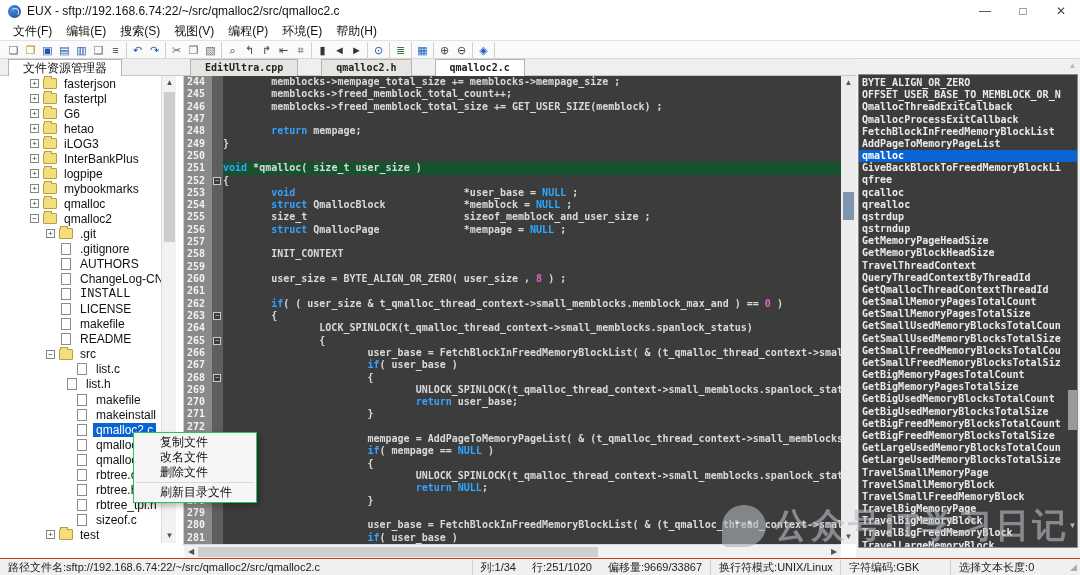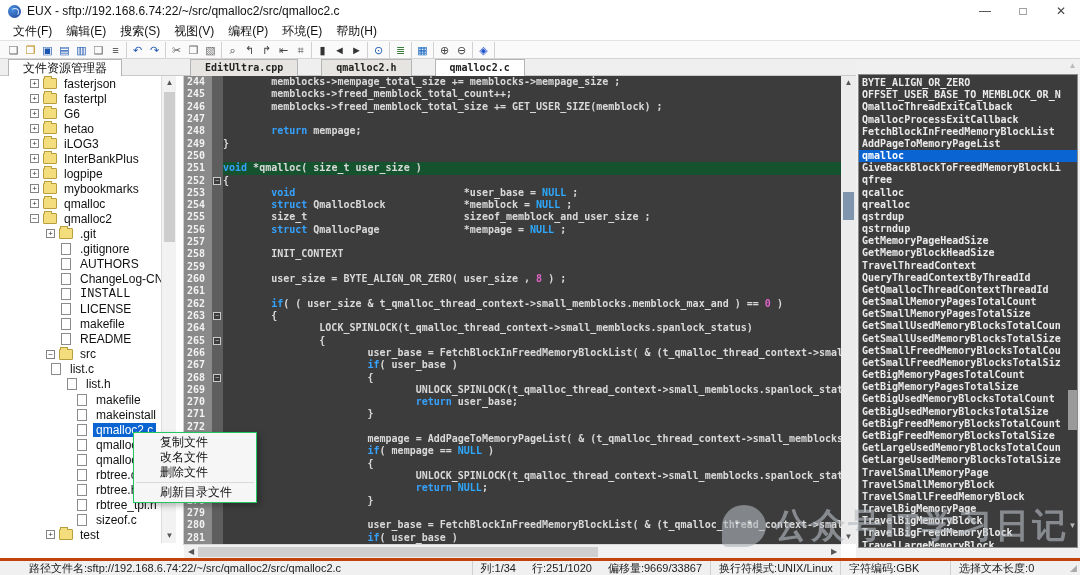--- a/index.html
+++ b/index.html
@@ -65,21 +65,21 @@
   
   #right-panel { left:856px; top:59px; width:224px; height:499px; background:#f0f0f0; }
   #flist { position:absolute; left:2px; top:15px; width:220px; height:474px; background:#3c3c3c; border:1px solid #8a8a8a; overflow:hidden; padding-top:2px; }
   .fl-row { height:12.18px; white-space:pre; overflow:hidden; font-family:"DejaVu Sans Mono", monospace; font-size:10px; font-weight:bold; line-height:12.18px; color:#eaeaea; padding-left:3px; }
   .fl-row.selected { background:#0a64d2; color:#fff; }
   #flist-scroll { position:absolute; right:1px; top:1px; width:13px; height:472px; }
   .fl-arrow { position:absolute; left:0; width:13px; height:12px; color:#b9b9b9; font-size:8px; text-align:center; line-height:12px; }
   #fl-thumb { position:absolute; left:2px; top:330px; width:9px; height:40px; background:#9a9a9a; }
 
   
-  #statusbar { left:0; top:558px; width:1080px; height:17px; background:#f0f0f0; border-top:3px solid #c2410c; display:flex; align-items:center; font-size:11px; color:#222;padding-left:21px; }
+  #statusbar { left:0; top:558px; width:1080px; height:17px; background:#f0f0f0; border-top:1px solid #c2410c; display:flex; align-items:center; font-size:11px; color:#222; }
   .st-seg { padding:0 8px; white-space:nowrap; overflow:hidden; }
   .st-seg.div { border-left:1px solid #cfcfcf; }
   #st-grip { margin-left:auto; color:#aaa; font-size:9px; padding-right:3px; }
 
   
   #ctxmenu { left:133px; top:432px; width:124px; background:#f6f6f6; border:1px solid #22c55e; box-shadow:3px 3px 6px rgba(0,0,0,.25); z-index:50; padding:2px 0; }
   .ctx-item { height:15px; line-height:15px; font-size:12px; color:#111; padding-left:26px; white-space:nowrap; }
   .ctx-sep { border-top:1px solid #d9d9d9; margin:2px 2px; }
 
   
@@ -257,21 +257,21 @@
     <div class="tree-row" style="padding-left: 46px;">
       <span class="exp-spacer"></span>
       <span class="icon-file"></span>
       <span class="tree-label">README</span>
     </div>
     <div class="tree-row" style="padding-left: 46px;">
       <span class="expander">−</span>
       <span class="icon-folder"></span>
       <span class="tree-label">src</span>
     </div>
-    <div class="tree-row" style="padding-left: 36px;">
+    <div class="tree-row" style="padding-left: 62px;">
       <span class="exp-spacer"></span>
       <span class="icon-file"></span>
       <span class="tree-label">list.c</span>
     </div>
     <div class="tree-row" style="padding-left: 52px;">
       <span class="exp-spacer"></span>
       <span class="icon-file"></span>
       <span class="tree-label">list.h</span>
     </div>
     <div class="tree-row" style="padding-left: 62px;">

